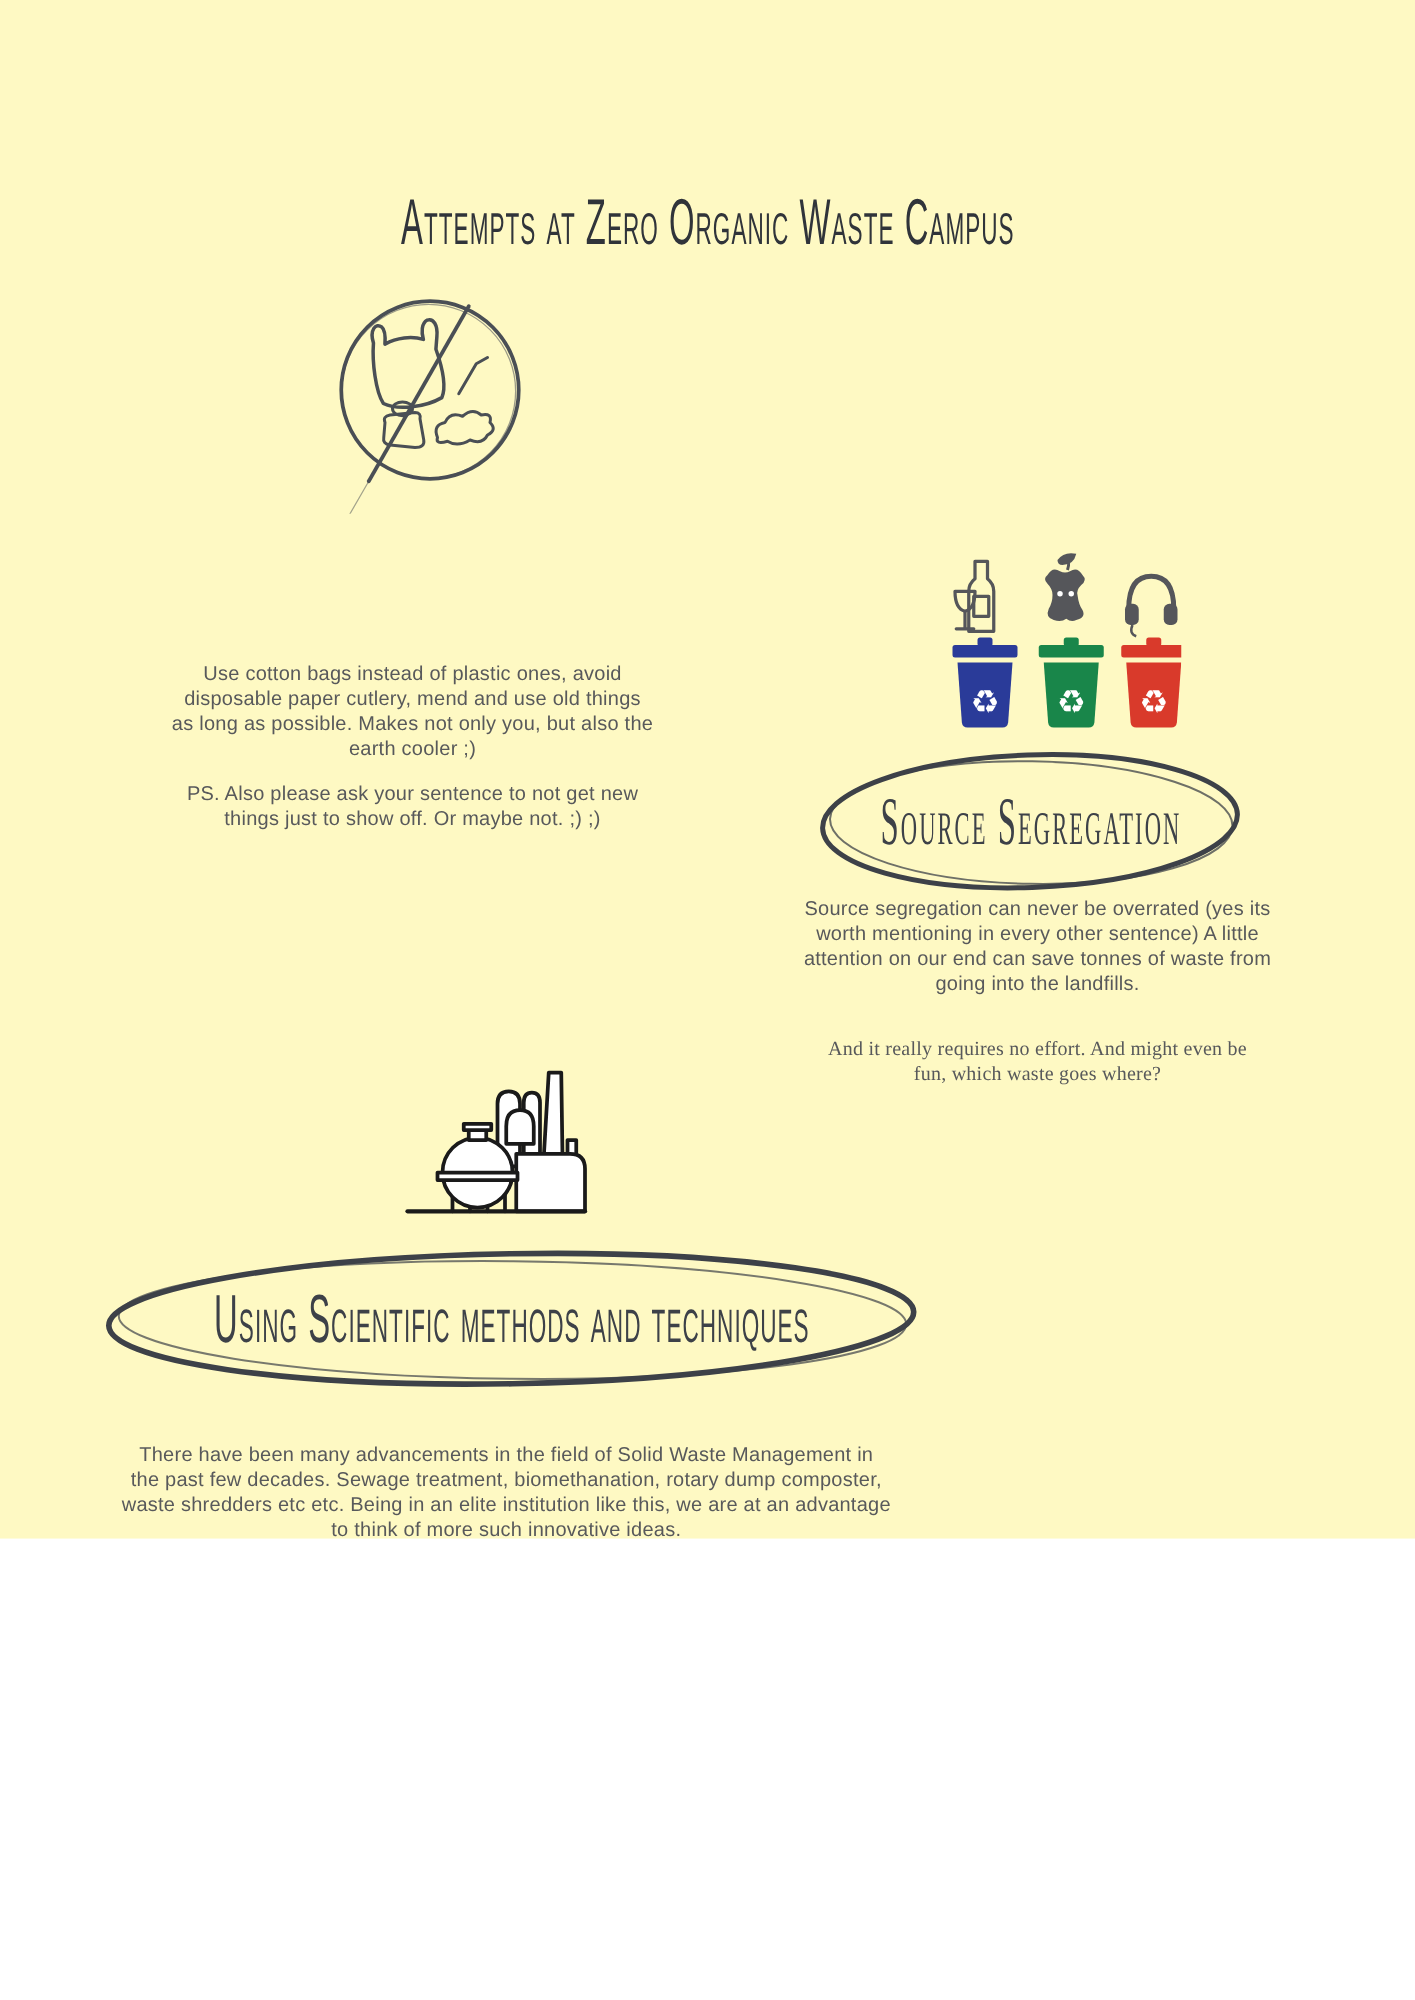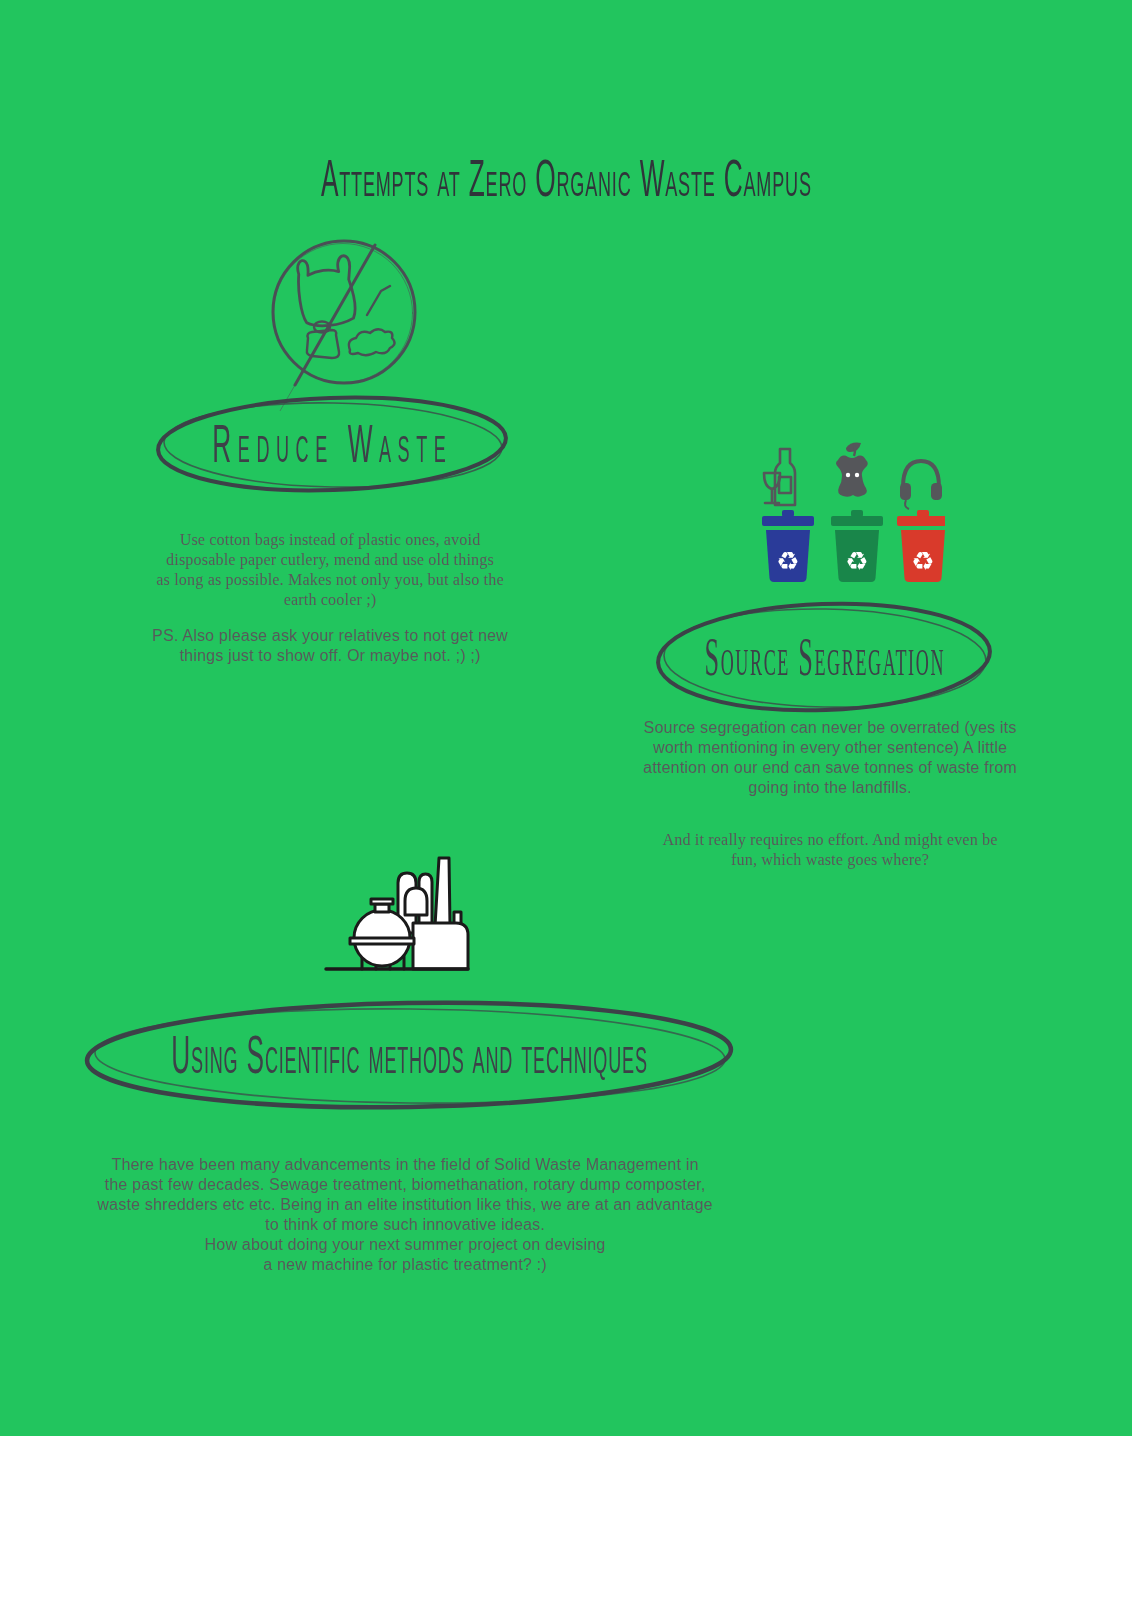--- a/index.html
+++ b/index.html
@@ -1,16 +1,16 @@
 <!DOCTYPE html>
 <html><head>
 <meta charset="utf-8">
 <style>
   html,body{margin:0;padding:0;background:#ffffff;}
-  .page{position:relative;width:1132px;height:1436px;background:#22c55e;overflow:hidden;
+  .page{position:relative;width:1132px;height:1231px;background:#fef9c3;overflow:hidden;
         font-family:"Liberation Sans",sans-serif;}
   .abs{position:absolute;}
   
   .sketch{font-variant:small-caps;color:#3d4148;white-space:nowrap;display:inline-block;
           font-weight:500;}
   .title-wrap{left:0;right:0;top:160px;text-align:center;}
   .title-wrap .sketch{font-size:32px;letter-spacing:1px;transform:scale(0.82,1.62);color:#30343a;}
   .oval-box{display:flex;align-items:center;justify-content:center;}
   .oval-svg{position:absolute;left:0;top:0;width:100%;height:100%;}
   .h-reduce{font-size:32px;letter-spacing:8px;transform:scale(0.82,1.7);}
@@ -46,33 +46,26 @@
         <path d="M60 112 Q58 107 64 106 L84 104 Q89 104 88 109 L91 126 Q92 132 84 132 L64 130 Q58 129 59 124 Z"></path>
       </g>
 
       <path stroke-width="2.4" d="M102 124 Q98 114 108 112 Q112 103 122 107 Q130 100 137 106 Q146 104 144 112 Q150 118 142 122 Q138 130 128 126 Q118 132 110 127 Q100 130 102 124 Z"></path>
 
       <path stroke-width="3" d="M127 19 L47 159"></path>
       <path stroke-width="1" opacity="0.5" d="M47 159 L32 185"></path>
     </g>
   </svg>
 
-  <div class="abs oval-box" style="left:152px;top:392px;width:360px;height:104px;">
-    <svg class="oval-svg" viewBox="0 0 360 104">
-      <ellipse cx="180" cy="52" rx="174" ry="46" fill="none" stroke="#3d4148" stroke-width="4" transform="rotate(-2 180 52)"></ellipse>
-      <ellipse cx="181" cy="53" rx="169" ry="42" fill="none" stroke="#3d4148" stroke-width="1.6" opacity="0.75" transform="rotate(1 180 52)"></ellipse>
-    </svg>
-    <span class="sketch h-reduce">Reduce Waste</span>
-  </div>
 
-  <div class="abs para" style="left:95px;top:530px;width:470px;font-family:Liberation Serif, serif;">Use cotton bags instead of plastic ones, avoid
+  <div class="abs para" style="left:95px;top:530px;width:470px;">Use cotton bags instead of plastic ones, avoid
 disposable paper cutlery, mend and use old things
 as long as possible. Makes not only you, but also the
 earth cooler ;)</div>
-  <div class="abs para" style="left:95px;top:626px;width:470px;">PS. Also please ask your relatives to not get new
+  <div class="abs para" style="left:95px;top:626px;width:470px;">PS. Also please ask your sentence to not get new
 things just to show off. Or maybe not. ;) ;)</div>
 
   <svg class="abs" style="left:735px;top:425px;" width="210" height="160" viewBox="0 0 210 160">
 
     <g transform="translate(28,16)" fill="none" stroke="#55565a" stroke-width="2.6" stroke-linejoin="round" stroke-linecap="round">
       <path d="M12 64 V32 Q12 26 17 22 V8 H27 V22 Q32 26 32 32 V64 Z"></path>
       <rect x="16" y="36" width="12" height="16"></rect>
       <path d="M1 32 H17 Q17 46 9 48 Q1 46 1 32 Z"></path>
       <path d="M9 48 V62 M2 62 H16"></path>
     </g>

